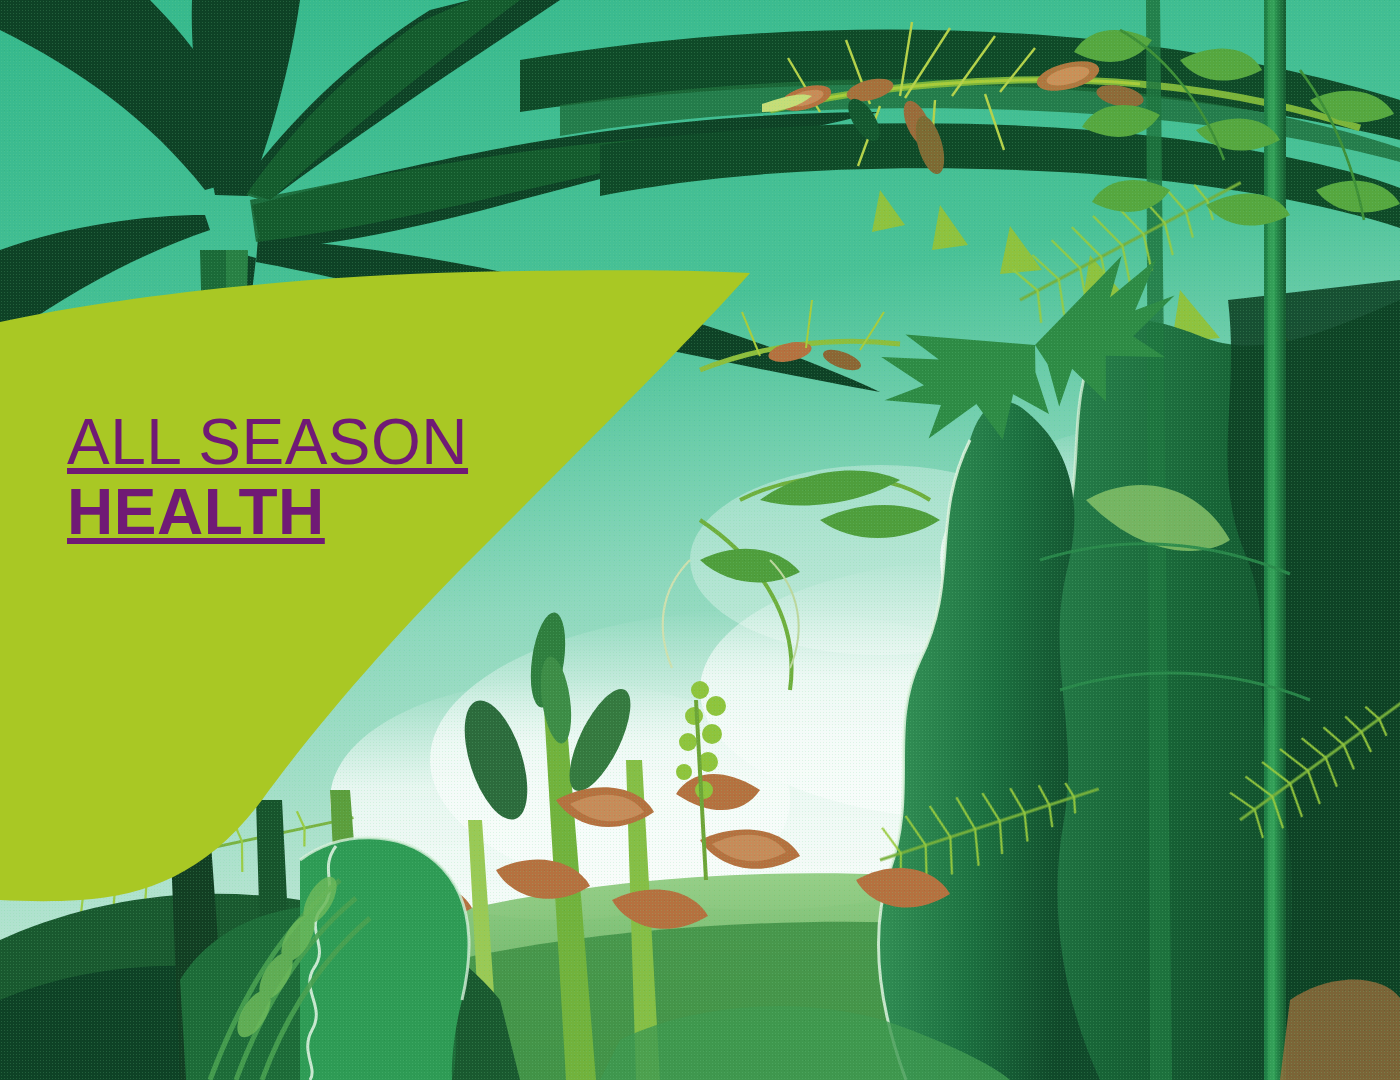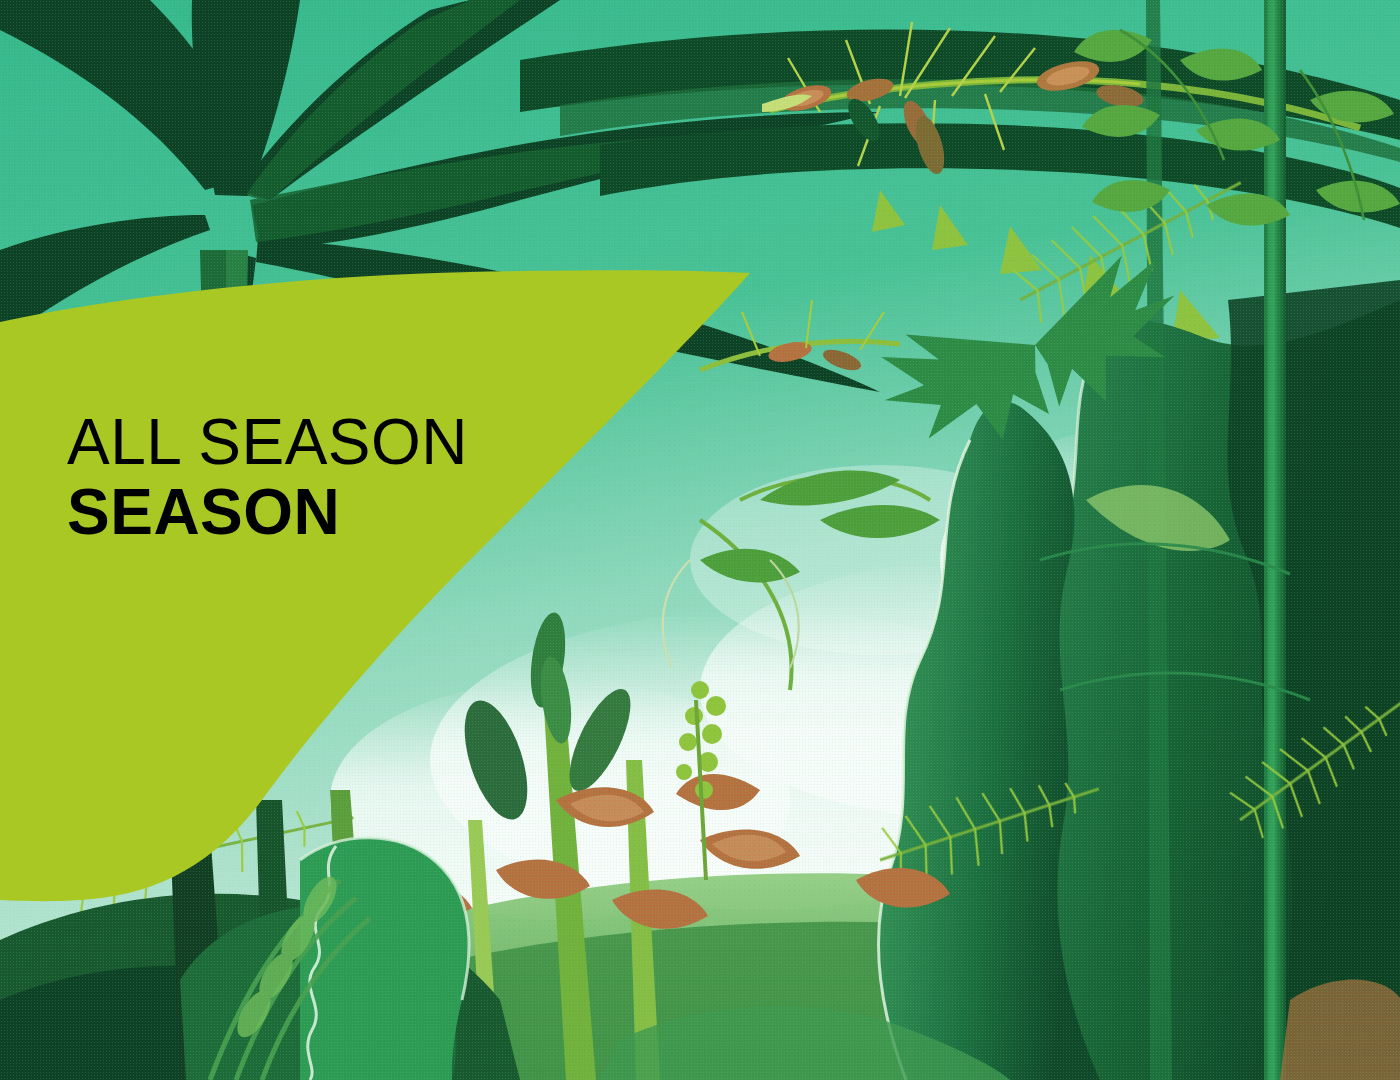--- a/index.html
+++ b/index.html
@@ -41,21 +41,22 @@
   .leaf-panel{
     position:absolute;left:0;top:0;width:800px;height:960px;
     pointer-events:none;
   }
   .leaf-panel svg{display:block;}
 
   .copy{
     position:absolute;
     left:67px;top:408px;
     width:520px;
-    color:#000000;
+    color:#701a75;
+    text-decoration:underline;
   }
   .t-line1{
     font-size:64px;
     line-height:68px;
     font-weight:300;
     letter-spacing:.5px;
     white-space:nowrap;
   }
   .t-line2{
     font-size:64px;
@@ -445,16 +446,16 @@
                C700 330 600 430 470 560
                C400 630 320 720 262 800
                C210 870 150 896 80 900
                C50 902 22 901 0 900
                Z" fill="#A9C824"></path>
     </svg>
   </div>
 
   <div class="copy">
     <div class="t-line1">ALL SEASON</div>
-    <div class="t-line2">SEASON</div>
+    <div class="t-line2">HEALTH</div>
   </div>
 
 </div>
 
 </body></html>

